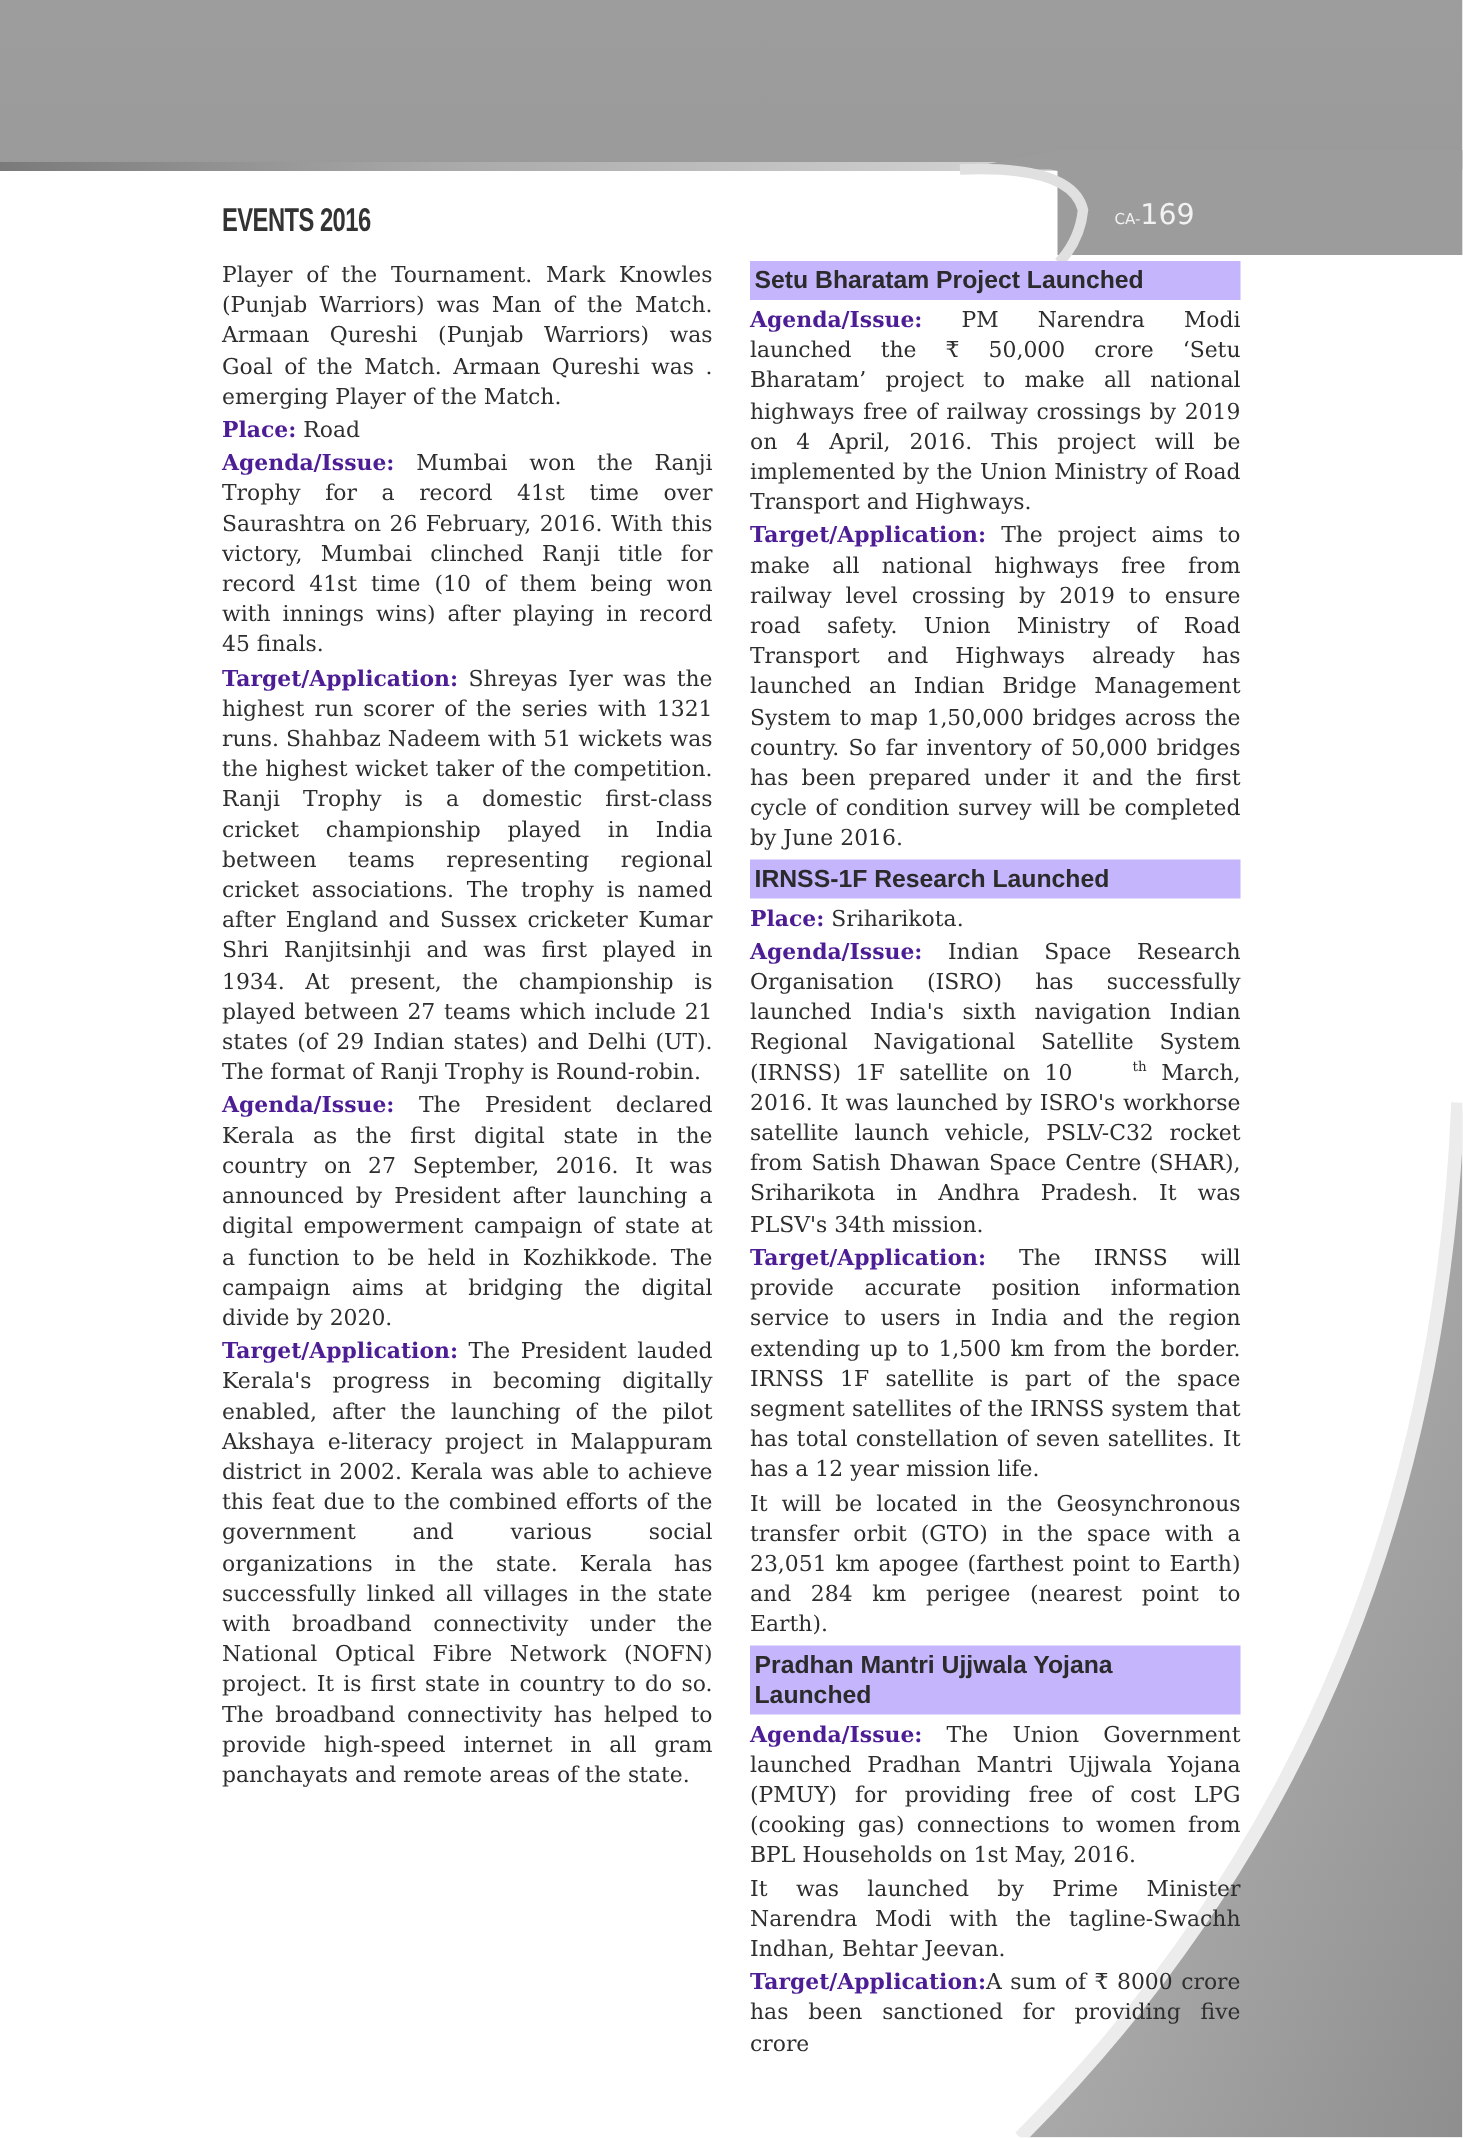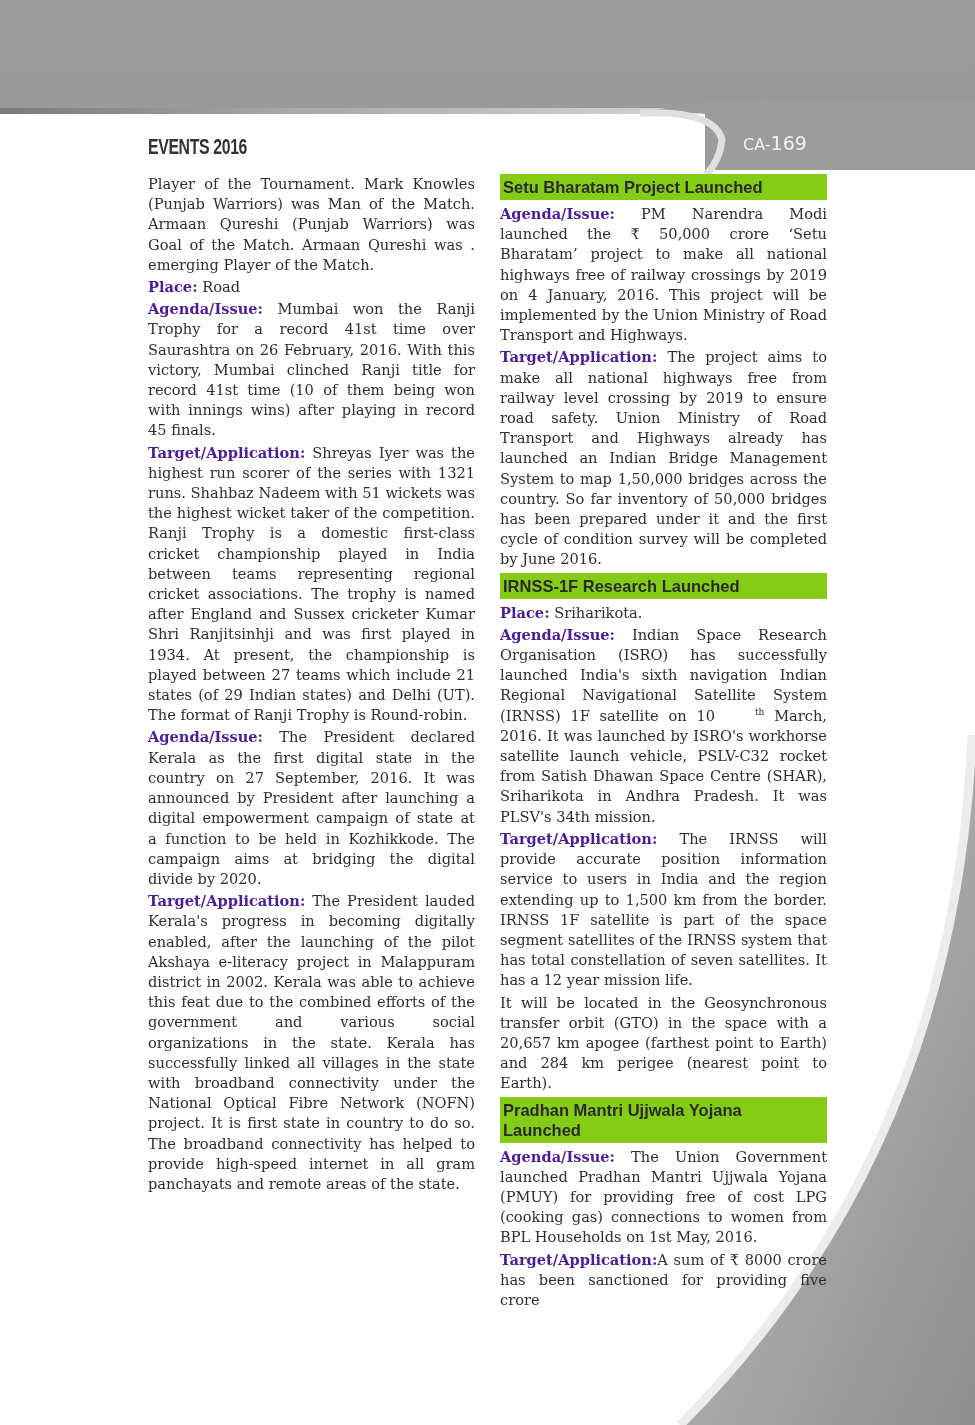--- a/index.html
+++ b/index.html
@@ -26,36 +26,36 @@
     font-family: "Liberation Sans", sans-serif;
     font-weight: bold; font-size: 22px; letter-spacing: -0.5px;
     color: #333333;
     transform: scaleX(0.72); transform-origin: left center;
   }
   .page-number {
     position: absolute; left: 743px; top: 132px;
     font-family: "DejaVu Sans", sans-serif;
     color: #f2f2f2; font-size: 19px;
   }
-  .page-number .prefix { font-size: 16px; }
+  .page-number .prefix { font-size: 10px; }
   .bottom-curve {
     position: absolute; left: 0; top: 0; width: 975px; height: 1425px;
     pointer-events: none;
   }
   .column {
     position: absolute; top: 174px; width: 327px;
     font-size: 14.6px; line-height: 20.2px; text-align: justify;
     color: #2e2e2e;
   }
   .col-left { left: 148px; }
   .col-right { left: 500px; }
   .para { margin: 0 0 2px 0; }
   .label { font-weight: bold; color: #4c1d95; }
   .section-head {
-    background: #84cc16;
+    background: #c4b5fd;
     font-family: "Liberation Sans", sans-serif;
     font-weight: bold; font-size: 16.5px; color: #2b2b2b;
     padding: 3px 3px 3px 3px; margin: 3px 0 4px 0;
     text-align: left; line-height: 20px;
   }
   sup { font-size: 9px; line-height: 0; margin-left: 40px; }
 </style>
 </head>
 <body>
 
@@ -93,30 +93,31 @@
 
   <div class="section">
     <p class="para"><span class="label">Agenda/Issue:</span> <span>The President declared Kerala as the first digital state in the country on 27 September, 2016. It was announced by President after launching a digital empowerment campaign of state at a function to be held in Kozhikkode. The campaign aims at bridging the digital divide by 2020.</span></p>
     <p class="para"><span class="label">Target/Application:</span> <span>The President lauded Kerala's progress in becoming digitally enabled, after the launching of the pilot Akshaya e-literacy project in Malappuram district in 2002. Kerala was able to achieve this feat due to the combined efforts of the government and various social organizations in the state. Kerala has successfully linked all villages in the state with broadband connectivity under the National Optical Fibre Network (NOFN) project. It is first state in country to do so. The broadband connectivity has helped to provide high-speed internet in all gram panchayats and remote areas of the state.</span></p>
   </div>
 </div>
 
 <div class="column col-right">
   <div class="section">
     <div class="section-head" style="margin-top:0">Setu Bharatam Project Launched</div>
-    <p class="para"><span class="label">Agenda/Issue:</span> <span>PM Narendra Modi launched the ₹ 50,000 crore ‘Setu Bharatam’ project to make all national highways free of railway crossings by 2019 on 4 January, 2016. This project will be implemented by the Union Ministry of Road Transport and Highways.</span></p>
+    <p class="para"><span class="label">Agenda/Issue:</span> <span>PM Narendra Modi launched the ₹ 50,000 crore ‘Setu Bharatam’ project to make all national highways free of railway crossings by 2019 on 4 April, 2016. This project will be implemented by the Union Ministry of Road Transport and Highways.</span></p>
     <p class="para"><span class="label">Target/Application:</span> <span>The project aims to make all national highways free from railway level crossing by 2019 to ensure road safety. Union Ministry of Road Transport and Highways already has launched an Indian Bridge Management System to map 1,50,000 bridges across the country. So far inventory of 50,000 bridges has been prepared under it and the first cycle of condition survey will be completed by June 2016.</span></p>
   </div>
 
   <div class="section">
     <div class="section-head">IRNSS-1F Research Launched</div>
     <p class="para"><span class="label">Place:</span> <span>Sriharikota.</span></p>
     <p class="para"><span class="label">Agenda/Issue:</span> <span>Indian Space Research Organisation (ISRO) has successfully launched India's sixth navigation Indian Regional Navigational Satellite System (IRNSS) 1F satellite on 10</span><sup>th</sup><span> March, 2016. It was launched by ISRO's workhorse satellite launch vehicle, PSLV-C32 rocket from Satish Dhawan Space Centre (SHAR), Sriharikota in Andhra Pradesh. It was PLSV's 34th mission.</span></p>
     <p class="para"><span class="label">Target/Application:</span> <span>The IRNSS will provide accurate position information service to users in India and the region extending up to 1,500 km from the border. IRNSS 1F satellite is part of the space segment satellites of the IRNSS system that has total constellation of seven satellites. It has a 12 year mission life.</span></p>
-    <p class="para">It will be located in the Geosynchronous transfer orbit (GTO) in the space with a 20,657 km apogee (farthest point to Earth) and 284 km perigee (nearest point to Earth).</p>
+    <p class="para">It will be located in the Geosynchronous transfer orbit (GTO) in the space with a 23,051 km apogee (farthest point to Earth) and 284 km perigee (nearest point to Earth).</p>
   </div>
 
   <div class="section">
     <div class="section-head">Pradhan Mantri Ujjwala Yojana Launched</div>
     <p class="para"><span class="label">Agenda/Issue:</span> <span>The Union Government launched Pradhan Mantri Ujjwala Yojana (PMUY) for providing free of cost LPG (cooking gas) connections to women from BPL Households on 1st May, 2016.</span></p>
+    <p class="para">It was launched by Prime Minister Narendra Modi with the tagline-Swachh Indhan, Behtar Jeevan.</p>
     <p class="para"><span class="label">Target/Application:</span><span>A sum of ₹ 8000 crore has been sanctioned for providing five crore</span></p>
   </div>
 </div>
 
 </body></html>

